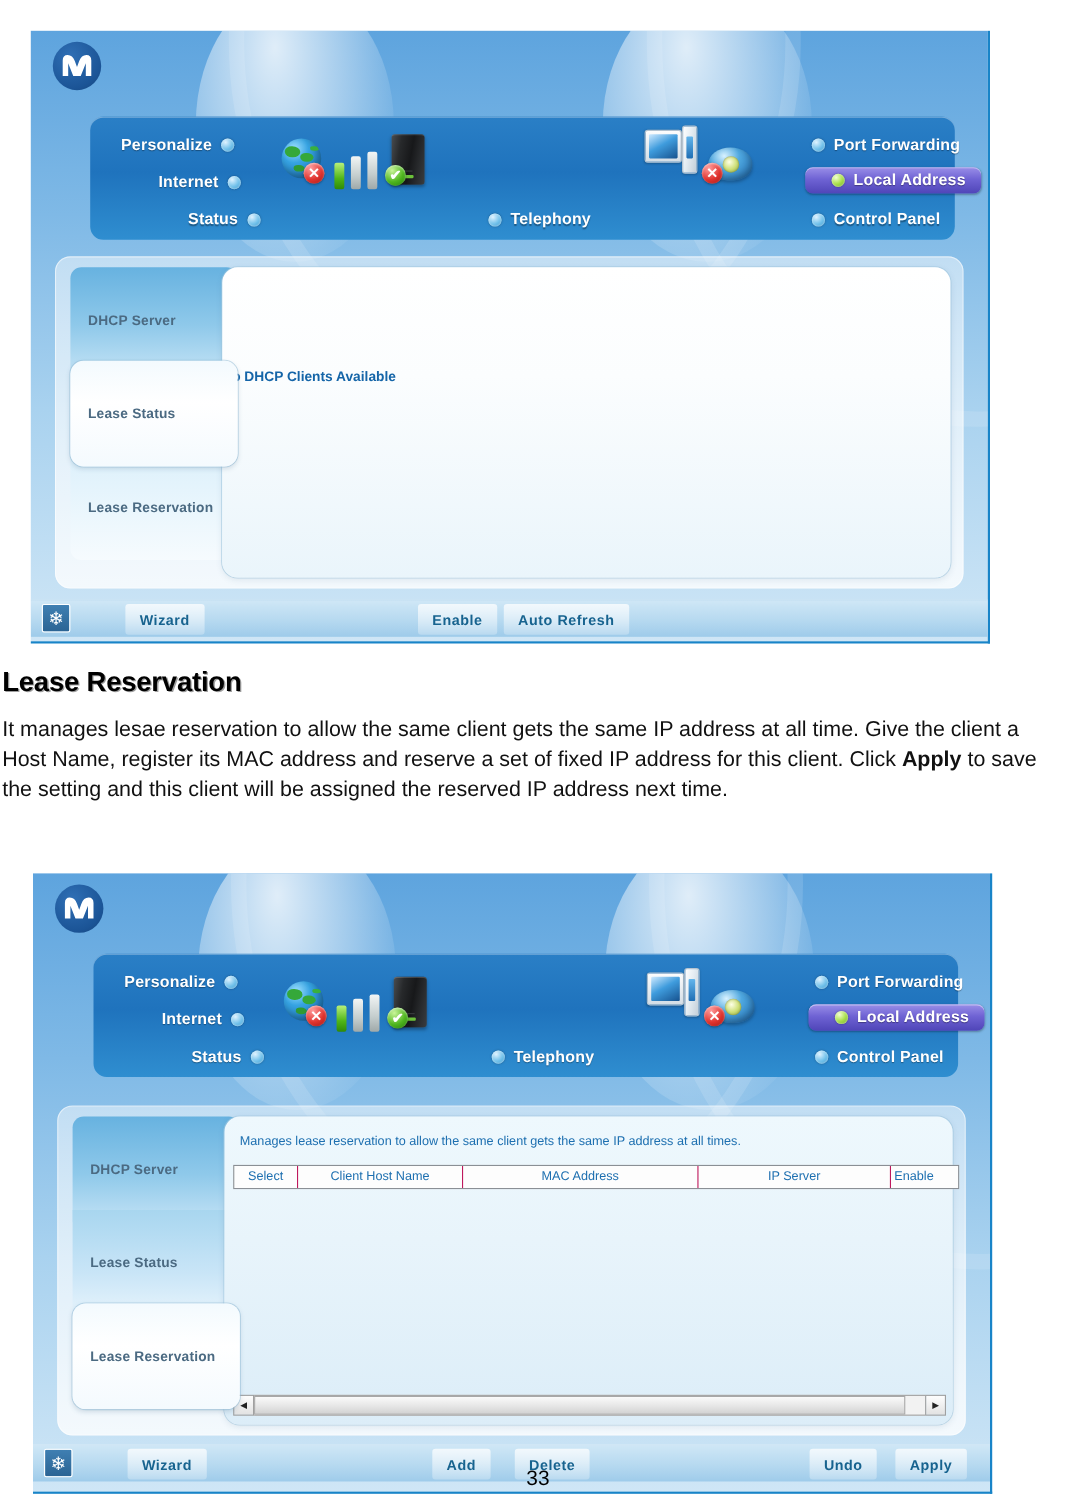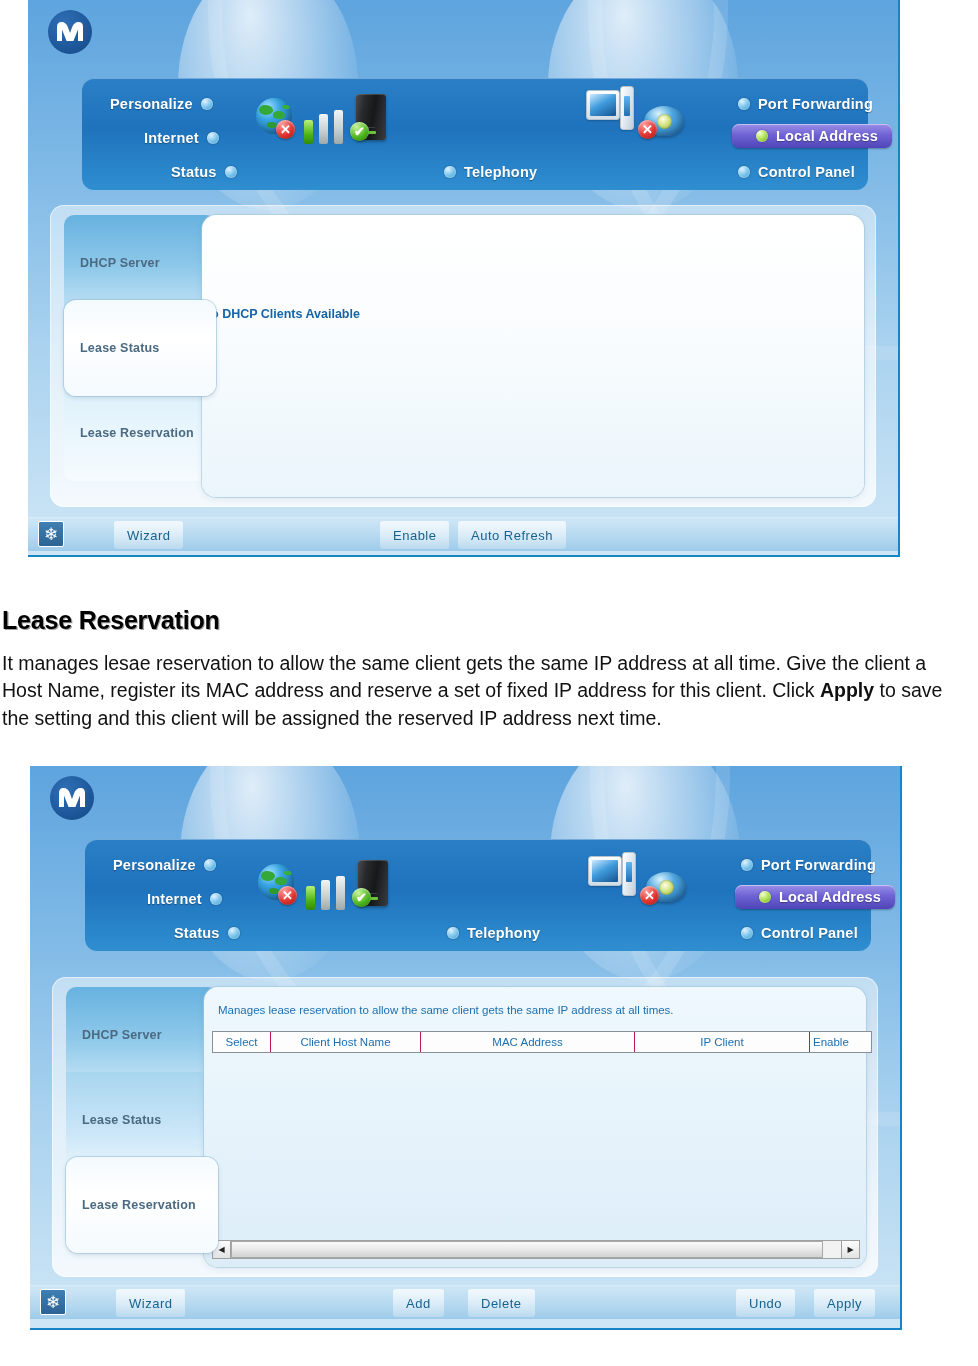--- a/index.html
+++ b/index.html
@@ -14,20 +14,21 @@
   
   .page { position: relative; width: 978px; height: 1366px; background:#fff; }
 
   
   .shot {
     position: absolute;
     border-right: 2px solid #1884c8;
     border-bottom: 2px solid #1884c8;
     background: linear-gradient(180deg,#5ea4de 0%, #7fb9e6 30%, #a9d2ef 62%, #cfe6f6 100%);
     overflow: hidden;
+    margin-top: 28px;
   }
   #shot-one  { left: 28px; top: 0px;   width: 872px; height: 557px; }
   #shot-two  { left: 30px; top: 766px; width: 872px; height: 564px; }
 
   
   .arc {
     position:absolute; border-radius:50%;
     border: 14px solid rgba(255,255,255,0.13);
     pointer-events:none;
   }
@@ -226,21 +227,21 @@
     position:absolute; left:0; right:0; height:34px;
     background: linear-gradient(180deg,#cfe7f6 0%, #b6d9f0 55%, #9ecbea 100%);
     border-top:1px solid rgba(255,255,255,.6);
   }
   #shot-one .footer { top:517px; }
   #shot-two .footer { top:519px; }
 
   .fbtn {
     position:absolute; top:3px; height:28px; padding:0 13px;
     display:flex; align-items:center; justify-content:center;
-    color:#17638f; font-size:13px; font-weight:normal; letter-spacing:.5px;
+    color:#17638f; font-size:13px; font-weight:bold; letter-spacing:.5px;
     background: linear-gradient(180deg, rgba(255,255,255,.75), rgba(255,255,255,.25));
     border-radius:3px; white-space:nowrap;
   }
   .snowflake {
     position:absolute; left:10px; top:3px; width:26px; height:26px;
     background: linear-gradient(180deg,#3f7fb2,#2b6494);
     border:1px solid #ffffff; border-radius:2px;
     display:flex; align-items:center; justify-content:center;
     color:#fff; font-size:17px; line-height:1;
   }
@@ -445,21 +446,21 @@
         </div>
       </div>
 
       <div class="content">
         <div class="desc">Manages lease reservation to allow the same client gets the same IP address at all times.</div>
 
         <div class="thead">
           <div class="th" style="width:58px;  flex:0 0 58px;">Select</div>
           <div class="th" style="width:150px; flex:0 0 150px;">Client Host Name</div>
           <div class="th" style="width:214px; flex:0 0 214px;">MAC Address</div>
-          <div class="th" style="width:175px; flex:0 0 175px;">IP Client</div>
+          <div class="th" style="width:175px; flex:0 0 175px;">IP Server</div>
           <div class="th" style="width:50px;  flex:0 0 50px; justify-content:flex-start; padding-left:3px;">Enable</div>
         </div>
 
         <div class="hscroll">
           <div class="sb-btn">◀</div>
           <div class="sb-track">
             <div class="sb-thumb"></div>
           </div>
           <div class="sb-btn">▶</div>
         </div>
@@ -469,14 +470,15 @@
     <div class="footer">
       <div class="snowflake">❄</div>
       <div class="fbtn" style="left:86px;">Wizard</div>
       <div class="fbtn" style="left:363px;">Add</div>
       <div class="fbtn" style="left:438px;">Delete</div>
       <div class="fbtn" style="left:706px;">Undo</div>
       <div class="fbtn" style="left:784px;">Apply</div>
     </div>
   </div>
 
+  <div class="pagenum">33</div>
 
 </div>
 
 </body></html>

